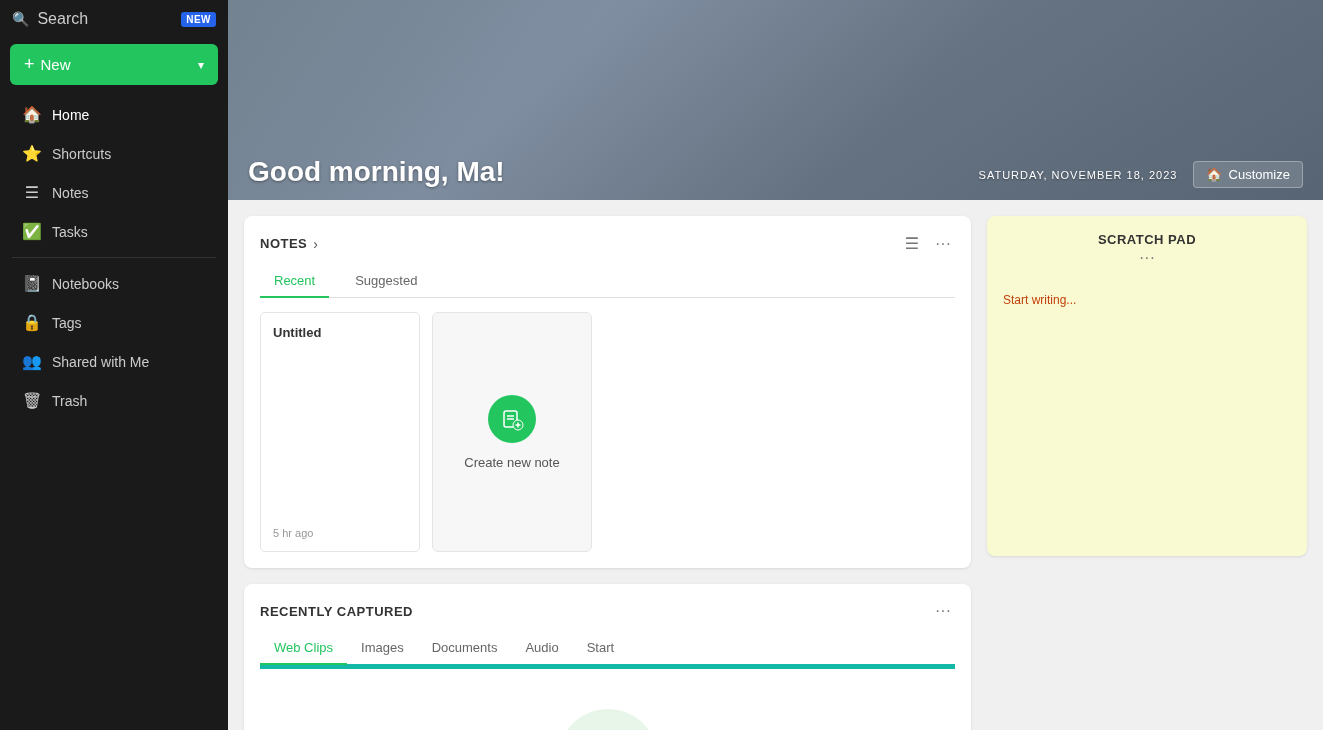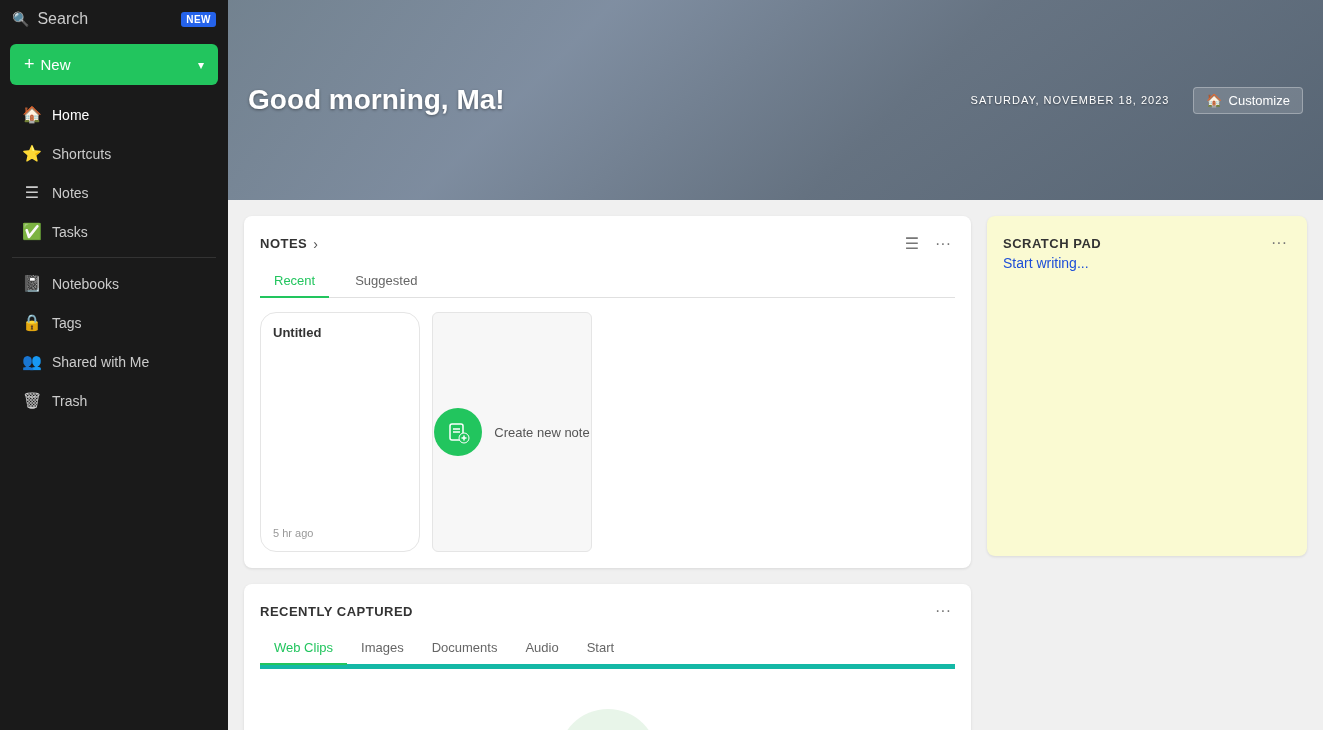--- a/index.html
+++ b/index.html
@@ -75,21 +75,21 @@
       display: flex;
       flex-direction: column;
       background: #888;
       overflow: hidden;
       position: relative;
     }
     #hero {
       height: 200px;
       background: linear-gradient(rgba(0,0,0,0.2), rgba(0,0,0,0.3)), #6b7280;
       display: flex;
-      align-items: center;
+      align-items: flex-end;
       justify-content: space-between;
       padding: 12px 20px;
       position: relative;
       overflow: hidden;
     }
     #hero::before {
       content: '';
       position: absolute;
       inset: 0;
       background: linear-gradient(135deg, #7a8c9a 0%, #8a9bb0 30%, #6b7a8a 60%, #5a6a7a 100%);
@@ -99,21 +99,21 @@
       color: #fff;
       font-size: 28px;
       font-weight: 600;
       position: relative;
       z-index: 1;
       text-shadow: 0 1px 3px rgba(0,0,0,0.4);
     }
     .hero-right {
       display: flex;
       align-items: center;
-      gap: 24px;
+      gap: 16px;
       position: relative;
       z-index: 1;
     }
     .hero-date {
       color: #fff;
       font-size: 11px;
       letter-spacing: 1px;
       text-shadow: 0 1px 2px rgba(0,0,0,0.4);
     }
     .customize-btn {
@@ -178,35 +178,36 @@
       border-bottom: 2px solid transparent;
       margin-bottom: -1px;
     }
     .tab.active { color: #22c55e; border-bottom-color: #22c55e; font-weight: 500; }
 
     .notes-grid { display: flex; gap: 12px; }
     .note-card {
       width: 160px;
       min-height: 240px;
       border: 1px solid #e5e5e5;
-      border-radius: 16px;
+      border-radius: 5px;
       padding: 12px;
       display: flex;
       flex-direction: column;
       cursor: pointer;
     }
     .note-title { font-size: 13px; font-weight: 600; color: #333; }
     .note-timestamp { font-size: 11px; color: #999; margin-top: auto; }
     .create-note-card {
       width: 160px;
       min-height: 240px;
       border: 1px solid #e5e5e5;
       border-radius: 6px;
       background: #f7f7f7;
       display: flex;
+      flex-direction: column;
       align-items: center;
       justify-content: center;
       gap: 12px;
       cursor: pointer;
     }
     .create-icon {
       width: 48px;
       height: 48px;
       background: #22c55e;
       border-radius: 50%;
@@ -253,23 +254,23 @@
     
     #scratch-pad {
       width: 320px;
       min-width: 320px;
       background: #fafad2;
       border-radius: 8px;
       padding: 16px;
       box-shadow: 0 1px 3px rgba(0,0,0,0.1);
       min-height: 340px;
     }
-    .scratch-header { display: flex; align-items: center; justify-content: space-between; margin-bottom: 1px; }
+    .scratch-header { display: flex; align-items: center; justify-content: space-between; margin-bottom: 24px; flex-direction: column; }
     .scratch-title { font-size: 13px; font-weight: 700; color: #333; letter-spacing: 0.5px; }
-    .scratch-placeholder { font-size: 14px; color: #1d4ed8; }
+    .scratch-placeholder { font-size: 12px; color: #c2410c; }
   </style>
 </head>
 <body>
 
 <div id="sidebar">
 
   <div id="search-bar">
     <span class="search-icon-wrap">🔍</span>
     <span class="search-label">Search</span>
     <span class="new-badge">NEW</span>

